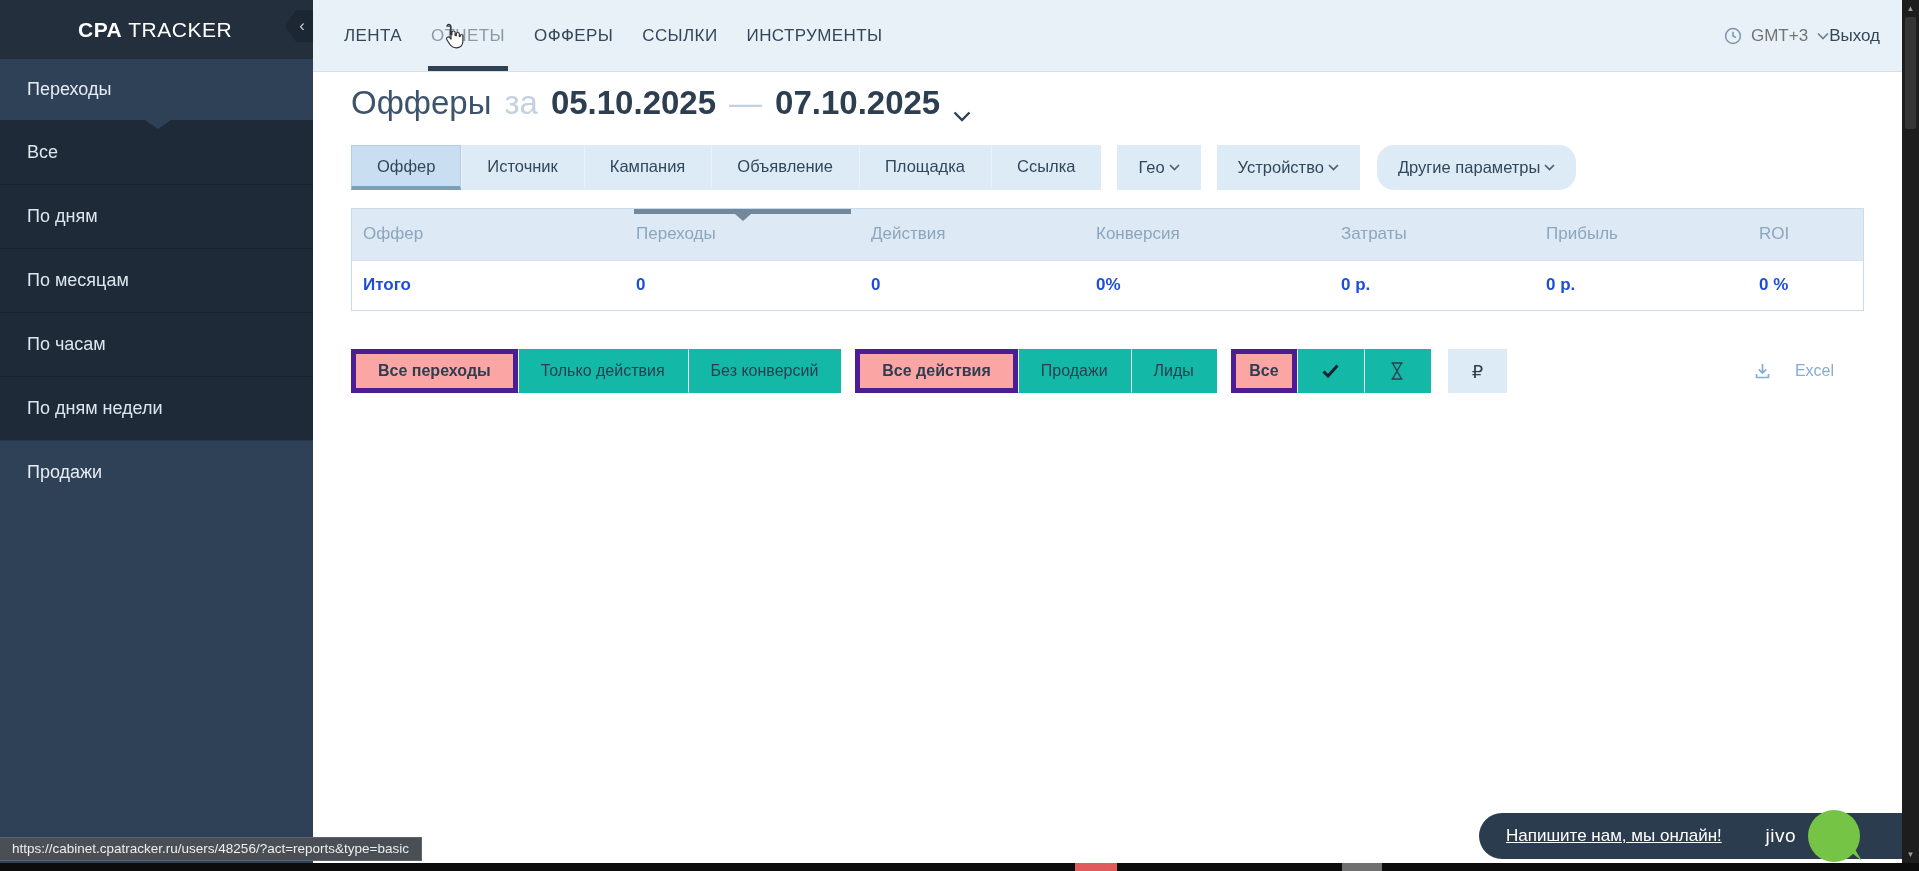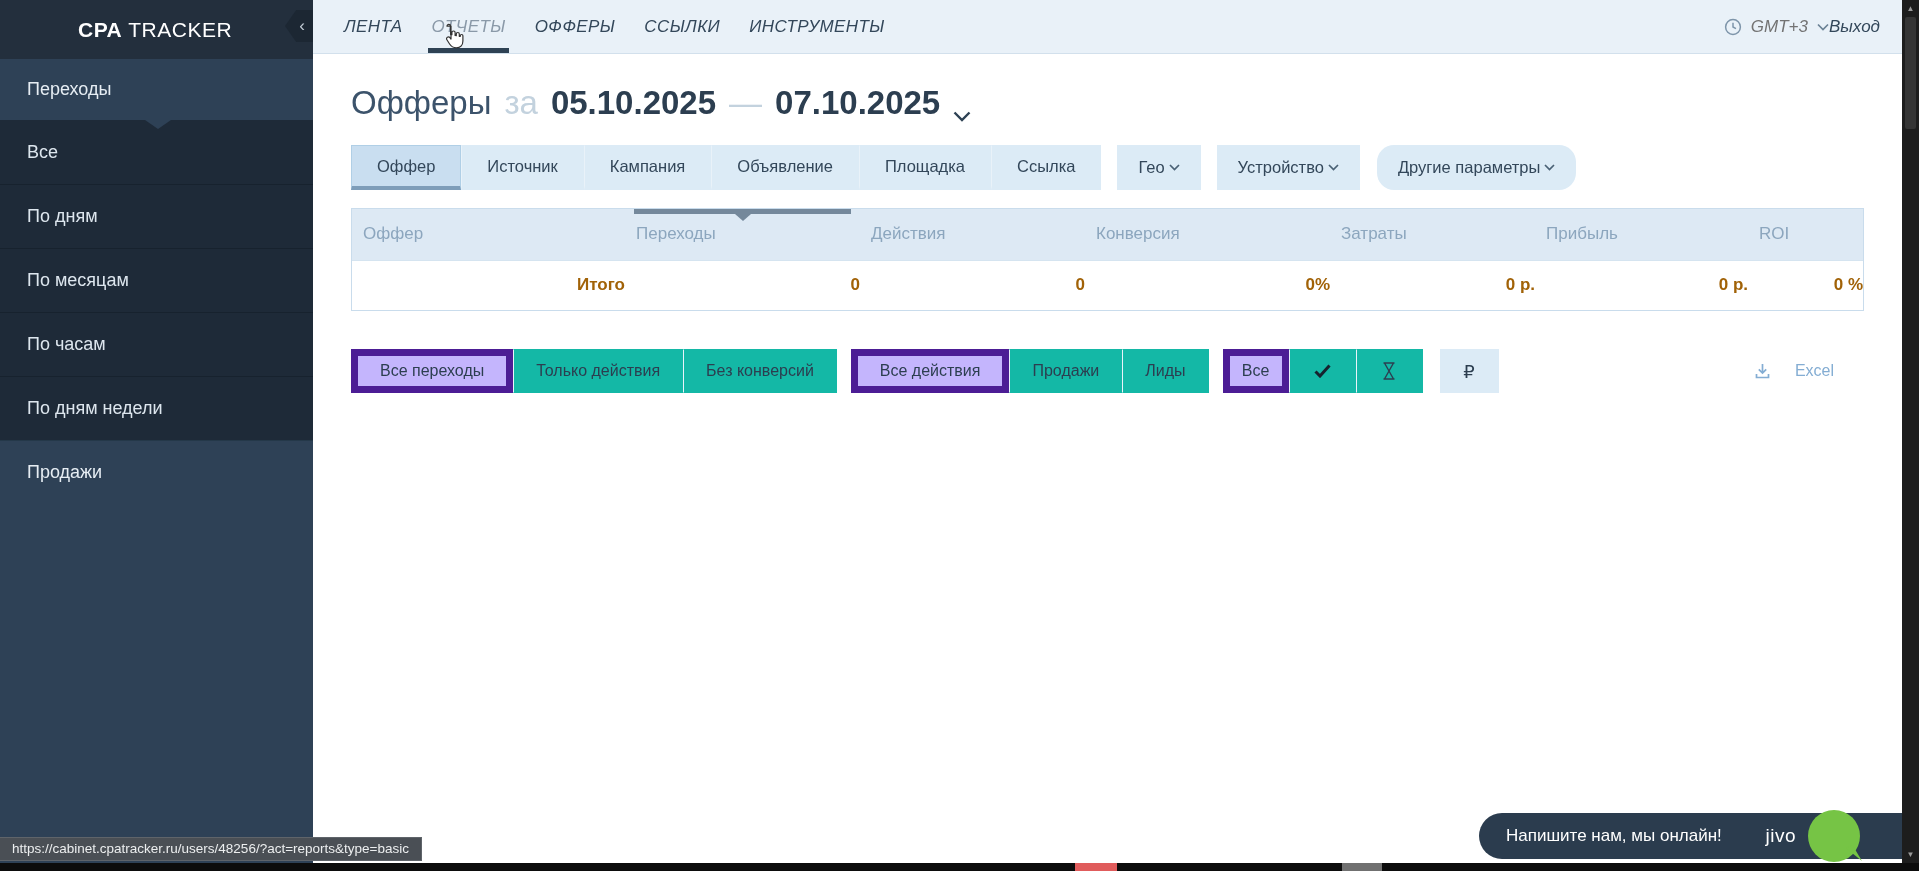--- a/index.html
+++ b/index.html
@@ -22,22 +22,22 @@
   .side-section.active::after { content:""; position:absolute; left:145px; bottom:-9px;
     border-left:13px solid transparent; border-right:13px solid transparent;
     border-top:9px solid #2e4156; z-index:3; }
   .side-sub { background:#1e2a38; }
   .side-item { height:64px; display:flex; align-items:center; padding-left:27px;
     color:#dde6ee; font-size:18px; cursor:pointer; }
   .side-item + .side-item { border-top:1px solid #17222e; }
   .side-section.bordered { border-top:1px solid #243849; height:63px; }
 
   
-  .topbar { position:absolute; left:313px; top:0; width:1589px; height:54px;
-    background:#e9f1f8; border-bottom:1px solid #d2e0ec; display:flex; align-items:center; z-index:2;font-style:italic; }
+  .topbar { position:absolute; left:313px; top:0; width:1589px; height:72px;
+    background:#e9f1f8; border-bottom:1px solid #d2e0ec; display:flex; align-items:center; z-index:2; }
   .nav { display:flex; gap:29px; padding-left:31px; height:100%; }
   .nav-item { font-size:17px; color:#33475a; letter-spacing:.4px; cursor:pointer;
     display:flex; align-items:center; position:relative; height:100%; }
   .nav-item.active { color:#8a99a8; }
   .nav-item.active::after { content:""; position:absolute; left:-3px; right:-3px; bottom:0;
     height:5px; background:#2e4254; }
   .topbar-right { margin-left:auto; display:flex; align-items:center; padding-right:22px; }
   .tz { display:flex; align-items:center; gap:9px; cursor:pointer; color:#737373; font-size:17px; }
   .logout { color:#33475a; font-size:17px; cursor:pointer; }
   .cursor-hand { position:absolute; left:124px; top:22px; z-index:30; pointer-events:none; }
@@ -64,44 +64,44 @@
   .table-wrap { margin:18px 0 0 38px; width:1513px; border:1px solid #c9dcec; }
   table { width:100%; border-collapse:collapse; table-layout:fixed; }
   thead th { height:51px; background:#dde9f4; color:#8ca6be; font-weight:normal;
     font-size:17px; text-align:left; padding-left:11px; position:relative; cursor:pointer; }
   th.sorted::before { content:""; position:absolute; top:0; left:9px; right:9px;
     height:5px; background:#74889b; }
   th.sorted::after { content:""; position:absolute; top:5px; left:50%; margin-left:-8px;
     border-left:8px solid transparent; border-right:8px solid transparent;
     border-top:7px solid #74889b; }
   tbody td { height:50px; background:#fff; border-top:1px solid #d5e4f0;
-    font-size:17px; font-weight:bold; color:#a16207; padding-left:11px;text-align:right; }
+    font-size:17px; font-weight:bold; color:#1d4ed8; padding-left:11px; }
 
   .filters-row { display:flex; align-items:center; margin:38px 0 0 38px;
     width:1513px; height:44px; font-size:16px; color:#2c3e50; }
   .fgroup { display:flex; height:44px; margin-right:14px; }
   .fbtn { display:flex; align-items:center; justify-content:center; padding:0 22px;
     background:#14b8a6; cursor:pointer; border:1px solid transparent; white-space:nowrap; }
   .fbtn + .fbtn { border-left:1px solid #eaf3fa; }
-  .fbtn.active { background:#c4b5fd; border:7px solid #4c1d95; }
+  .fbtn.active { background:#fca5a5; border:5px solid #4c1d95;font-weight:bold; }
   .fbtn.small { width:66px; padding:0; }
   .fbtn.icon { width:67px; padding:0; }
   .currency-btn { margin-left:3px; width:59px; height:44px; display:flex; align-items:center;
     justify-content:center; background:#dcebf6; cursor:pointer; font-size:18px; color:#2c3e50;
     font-family:"DejaVu Sans","Liberation Sans",sans-serif; }
   .excel-link { margin-left:auto; margin-right:30px; display:flex; align-items:center;
     gap:25px; color:#84add3; font-size:16px; cursor:pointer; }
 
   
   .status-url { position:absolute; left:0; top:837px; height:24px; background:#4a4f55;
     border:1px solid #5f646a; border-left:none; color:#eceeef; font-size:13.5px;
     line-height:22px; padding:0 12px; z-index:8; white-space:nowrap; }
   .jivo { position:absolute; left:1479px; top:813px; width:423px; height:46px;
     background:#2b3c4e; border-radius:23px 0 0 23px; display:flex; align-items:center; z-index:5; cursor:pointer; }
-  .jivo-msg { color:#fff; font-size:17px; padding-left:27px; }
+  .jivo-msg { color:#fff; font-size:17px; padding-left:27px;text-decoration:underline; }
   .jivo-brand { position:absolute; right:106px; color:#fff; font-size:19px; letter-spacing:.5px; }
   .jivo-bubble { position:absolute; right:42px; top:-3px; width:52px; height:52px;
     background:#76c445; border-radius:50%; }
   .jivo-bubble::after { content:""; position:absolute; right:-2px; bottom:1px; width:16px;
     height:16px; background:#76c445; clip-path:polygon(100% 100%,0 20%,40% 0); }
   .taskbar { position:absolute; left:0; top:863px; width:1919px; height:8px;
     background:#0c0c0c; z-index:9; }
   .task-red { position:absolute; left:1075px; top:0; width:42px; height:8px; background:#e05c5c; }
   .task-gray { position:absolute; left:1342px; top:0; width:40px; height:8px; background:#707070; }
   .scrollbar { position:absolute; right:0; top:0; width:17px; height:863px;

